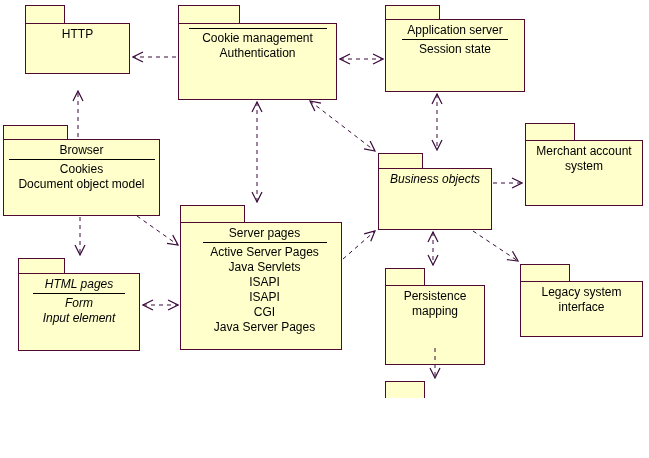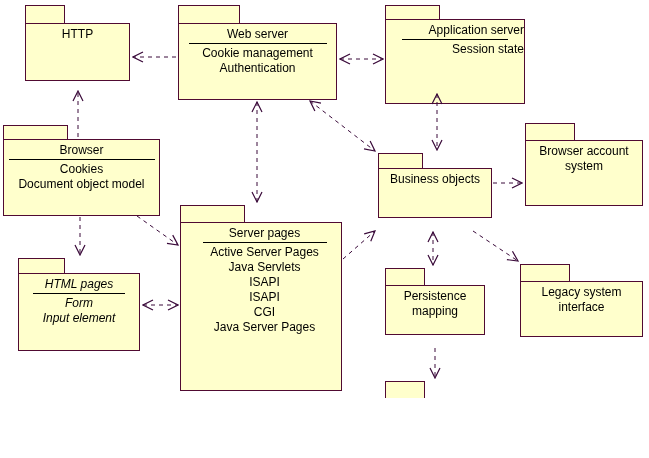--- a/index.html
+++ b/index.html
@@ -46,40 +46,39 @@
     stroke-dasharray:4 4;
   }
 </style>
 </head>
 <body>
 
 <div id="canvas">
 
   <div class="pkg" style="left:25px;top:5px;width:105px;">
     <div class="tab" style="width:40px;height:18px;"></div>
-    <div class="body" style="height:58px;">
+    <div class="body" style="height:51px;">
       <div class="title">HTTP</div>
     </div>
   </div>
 
   <div class="pkg" style="left:178px;top:5px;width:159px;">
     <div class="tab" style="width:62px;height:18px;"></div>
     <div class="body" style="height:77px;">
-      <div class="title">Web server</div>
       <div class="rule" style="width:138px;"></div>
       <div class="items">
         <div>Cookie management</div>
         <div>Authentication</div>
       </div>
     </div>
   </div>
 
   <div class="pkg" style="left:385px;top:5px;width:140px;">
     <div class="tab" style="width:55px;height:14px;"></div>
-    <div class="body" style="height:85px;text-align:right;">
+    <div class="body" style="height:73px;">
       <div class="title">Application server</div>
       <div class="rule" style="width:106px;"></div>
       <div class="items">
         <div>Session state</div>
       </div>
     </div>
   </div>
 
   <div class="pkg" style="left:3px;top:125px;width:157px;">
     <div class="tab" style="width:65px;height:14px;"></div>
@@ -100,58 +99,58 @@
       <div class="rule" style="width:92px;"></div>
       <div class="items">
         <div>Form</div>
         <div>Input element</div>
       </div>
     </div>
   </div>
 
   <div class="pkg" style="left:180px;top:205px;width:162px;">
     <div class="tab" style="width:65px;height:17px;"></div>
-    <div class="body" style="height:169px;padding-left:7px;">
+    <div class="body" style="height:128px;padding-left:7px;">
       <div class="title">Server pages</div>
       <div class="rule" style="width:124px;"></div>
       <div class="items">
         <div>Active Server Pages</div>
         <div>Java Servlets</div>
         <div>ISAPI</div>
         <div>ISAPI</div>
         <div>CGI</div>
         <div>Java Server Pages</div>
       </div>
     </div>
   </div>
 
   <div class="pkg" style="left:378px;top:153px;width:114px;">
     <div class="tab" style="width:45px;height:15px;"></div>
-    <div class="body" style="height:50px;">
+    <div class="body" style="height:62px;font-style:italic;">
       <div class="title">Business objects</div>
     </div>
   </div>
 
   <div class="pkg" style="left:525px;top:123px;width:118px;">
     <div class="tab" style="width:50px;height:17px;"></div>
     <div class="body" style="height:66px;">
-      <div class="title">Browser account system</div>
+      <div class="title">Merchant account system</div>
     </div>
   </div>
 
   <div class="pkg" style="left:520px;top:264px;width:123px;">
     <div class="tab" style="width:50px;height:17px;"></div>
     <div class="body" style="height:56px;">
       <div class="title">Legacy system interface</div>
     </div>
   </div>
 
   <div class="pkg" style="left:385px;top:268px;width:100px;">
     <div class="tab" style="width:40px;height:17px;"></div>
-    <div class="body" style="height:50px;">
+    <div class="body" style="height:80px;">
       <div class="title">Persistence mapping</div>
     </div>
   </div>
 
   <div class="pkg" style="left:385px;top:381px;width:100px;">
     <div class="tab" style="width:40px;height:17px;"></div>
   </div>
 
   <svg id="wires" viewBox="0 0 649 458" xmlns="http://www.w3.org/2000/svg">
     <defs>

